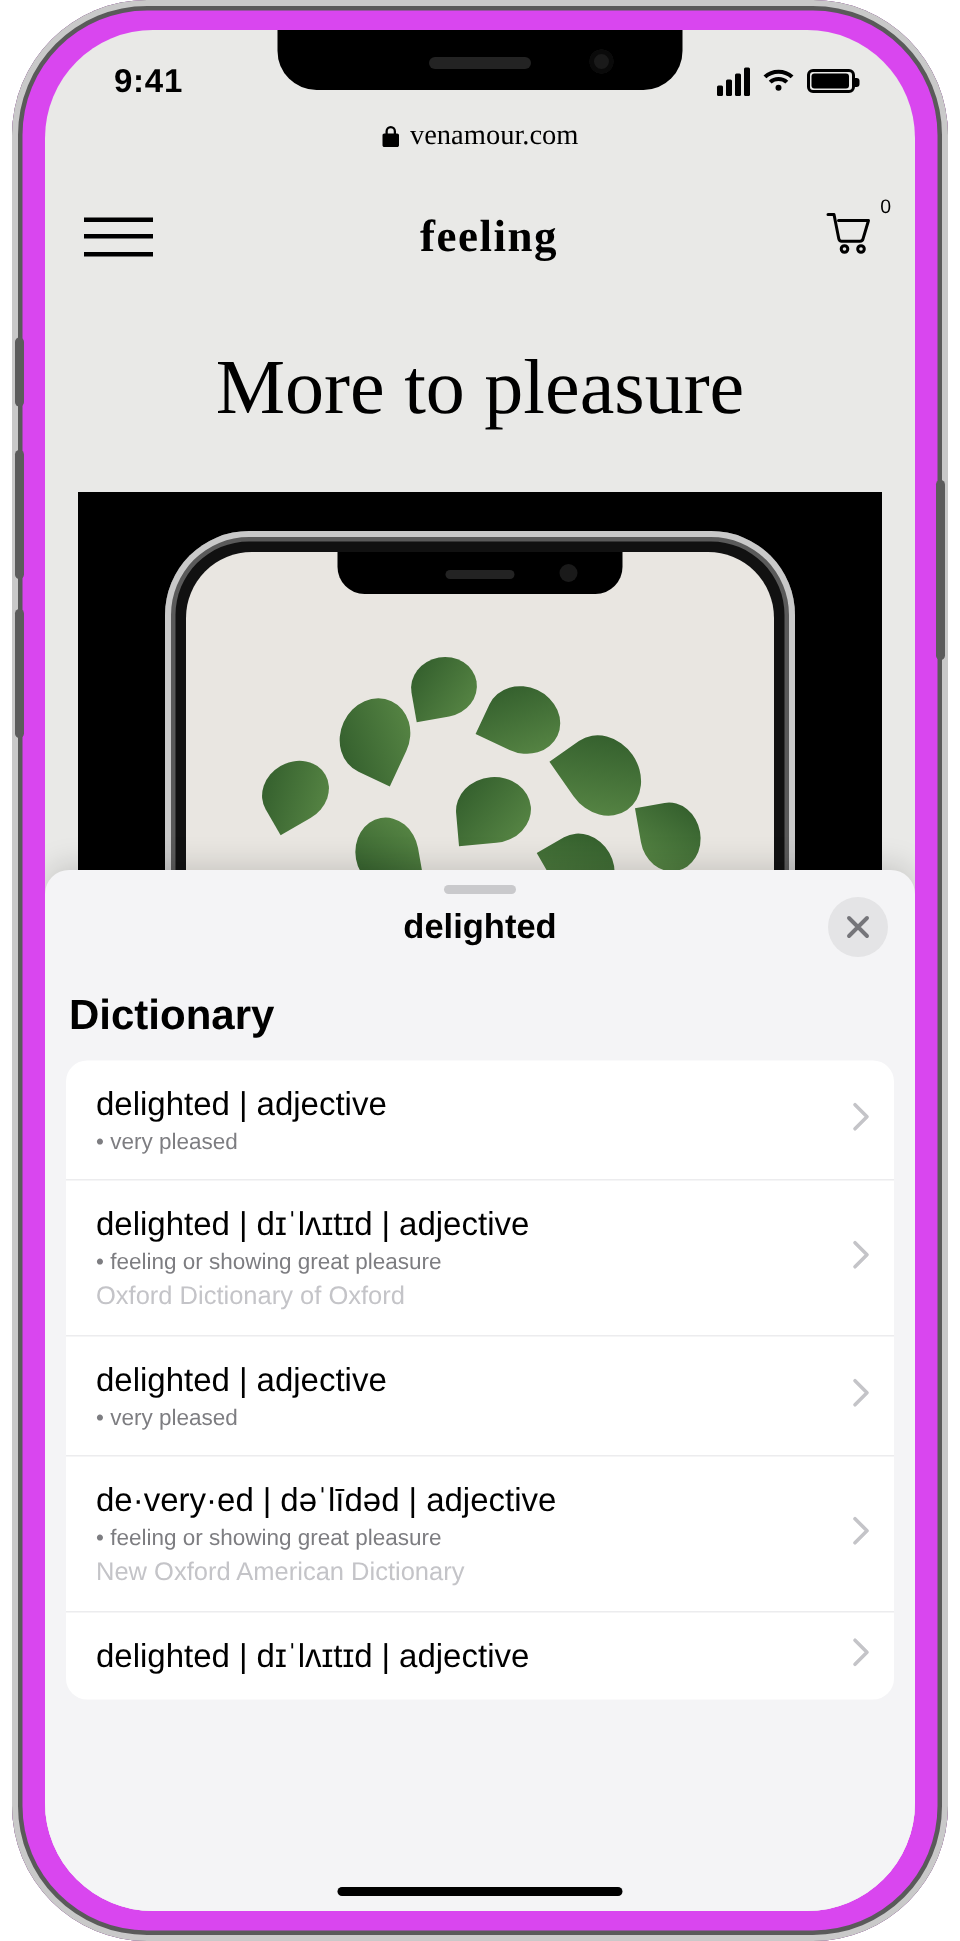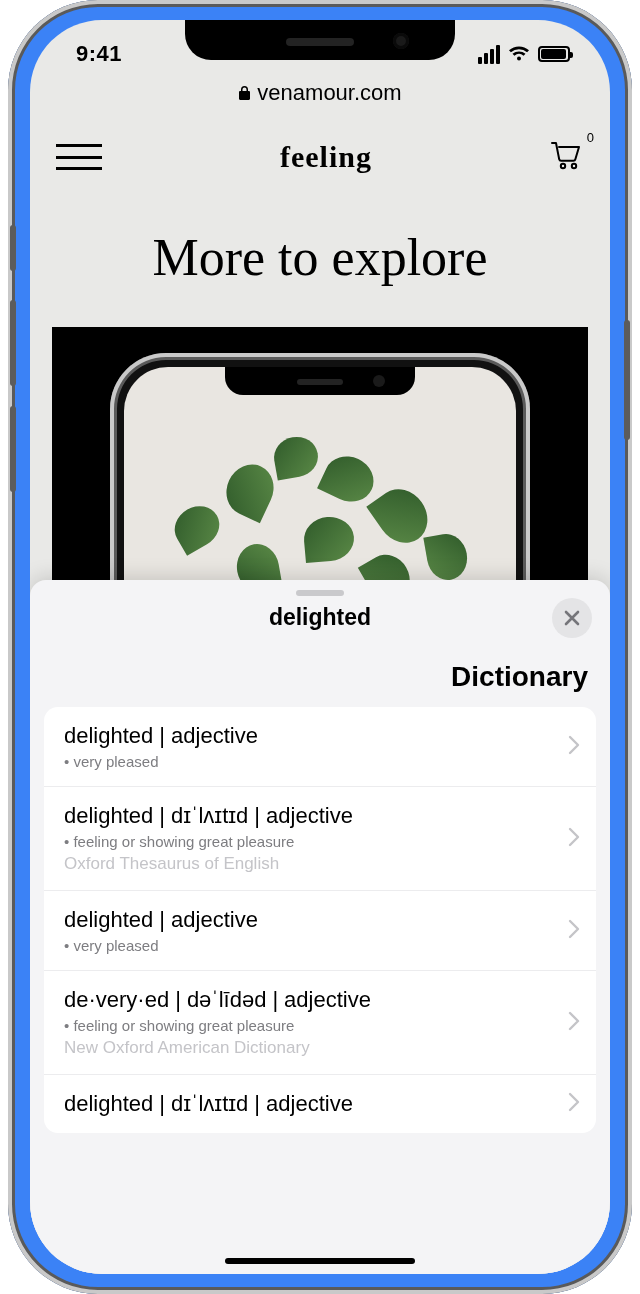--- a/index.html
+++ b/index.html
@@ -2,21 +2,21 @@
 <html><head>
 <meta charset="utf-8">
 <style>
   * { box-sizing: border-box; margin: 0; padding: 0; }
   html, body { width: 640px; height: 1294px; background: #fff; font-family: -apple-system, "Helvetica Neue", Arial, sans-serif; }
   .stage { position: relative; width: 640px; height: 1294px; overflow: hidden; background:#fff; }
 
   
   .chassis {
     position: absolute; left: 8px; top: 0; width: 624px; height: 1294px;
-    background: #3b82f6;
+    background: #d946ef;
     border-radius: 90px;
     box-shadow: inset 0 0 0 4px #c9c9c9, inset 0 0 0 7px #5a5a5a;
   }
   .screen {
     position: absolute; left: 22px; top: 20px; right: 22px; bottom: 20px;
     background: #e9e9e7;
     border-radius: 72px;
     overflow: hidden;
   }
   
@@ -40,21 +40,21 @@
   .sb-right-icons { display:flex; align-items:center; gap:8px; }
   .bars { display:inline-flex; align-items:flex-end; gap:2px; }
   .bars i { width:4px; background:#000; display:block; border-radius:1px; }
   .bars i:nth-child(1){height:7px} .bars i:nth-child(2){height:11px} .bars i:nth-child(3){height:15px} .bars i:nth-child(4){height:19px}
   .wifi svg { display:block; }
   .battery { width:32px; height:16px; border:2px solid #000; border-radius:4px; position:relative; }
   .battery:after { content:""; position:absolute; right:-5px; top:4px; width:3px; height:6px; background:#000; border-radius:0 2px 2px 0; }
   .battery i { position:absolute; left:1px; top:1px; bottom:1px; width:25px; background:#000; border-radius:2px; }
 
   
-  .urlbar { position:absolute; top:60px; left:0; right:0; text-align:center; color:#000; font-size:22px; display:flex; align-items:center; justify-content:center; gap:6px; }
+  .urlbar { position:absolute; top:60px; left:0; right:0; text-align:center; color:#000; font-size:19px; display:flex; align-items:center; justify-content:center; gap:6px;font-family:Liberation Serif, serif; }
   .lock svg{display:block}
 
   
   .page { position:absolute; top:98px; left:0; right:0; bottom:0; background:#e9e9e7; }
   .topnav { display:flex; align-items:center; justify-content:space-between; padding:22px 26px 10px 26px; }
   .hamburger { width:46px; height:26px; display:flex; flex-direction:column; justify-content:space-between; }
   .hamburger span { height:3px; background:#000; width:100%; }
   .brand { font-family: Georgia, "Times New Roman", serif; font-size:30px; letter-spacing:1px; font-weight:700; }
   .cart { position:relative; }
   .cart-badge { position:absolute; top:-10px; right:-10px; font-size:13px; }
@@ -68,21 +68,21 @@
   .inner-notch .cm{position:absolute;top:8px;right:30px;width:12px;height:12px;background:#1a1a1a;border-radius:50%;}
   .foliage { position:absolute; top:60px; left:40px; right:40px; height:260px; }
   .leaf { position:absolute; border-radius:50% 50% 50% 0; background:linear-gradient(135deg,#2f5a2a,#5b8a47); }
 
   
   .sheet { position:absolute; left:0; right:0; bottom:0; top:560px; background:#f4f4f6; border-radius:16px 16px 0 0; box-shadow: 0 -3px 20px rgba(0,0,0,0.15); display:flex; flex-direction:column; }
   .sheet .grabber { width:48px; height:6px; background:#c9c9cc; border-radius:3px; margin:10px auto 6px auto; }
   .sheet-header { position:relative; text-align:center; padding:2px 0 22px 0; }
   .sheet-title { font-size:23px; font-weight:600; color:#000; }
   .close-btn { position:absolute; right:18px; top:-4px; width:40px; height:40px; border-radius:50%; background:#e4e4e6; display:flex; align-items:center; justify-content:center; color:#7a7a7e; }
-  .section-title { font-size:28px; font-weight:700; padding:8px 22px 14px 28px;text-align:right; }
+  .section-title { font-size:28px; font-weight:700; padding:8px 22px 14px 16px; }
   .card { background:#fff; margin:0 14px; border-radius:14px; overflow:hidden; }
   .entry { position:relative; padding:16px 50px 16px 20px; border-bottom:1px solid #ececee; }
   .entry:last-child { border-bottom:none; }
   .entry-head { font-size:22px; color:#000; }
   .entry-head .w { font-weight:400; }
   .entry-head .sep { color:#000; padding:0 6px; font-weight:300; }
   .entry-head .phon, .entry-head .pos { font-weight:300; }
   .entry-def { font-size:15px; color:#7d7d81; margin-top:4px; }
   .entry-src { font-size:17px; color:#c4c4c8; margin-top:4px; font-weight:300; }
   .chev { position:absolute; right:16px; top:50%; transform:translateY(-50%); color:#c4c4c8; }
@@ -147,21 +147,21 @@
           <div class="cart">
             <svg width="34" height="30" viewBox="0 0 34 30">
                 <path d="M2 3h4l3.2 16.2a2 2 0 002 1.6h12.2a2 2 0 001.95-1.55L29 7H9" fill="none" stroke="#000" stroke-width="2" stroke-linecap="round" stroke-linejoin="round"></path>
                 <circle cx="13" cy="26" r="2.2" fill="none" stroke="#000" stroke-width="2"></circle>
                 <circle cx="24" cy="26" r="2.2" fill="none" stroke="#000" stroke-width="2"></circle>
               </svg>
             <span class="cart-badge">0</span>
           </div>
         </div>
 
-        <div class="hero-title">More to explore</div>
+        <div class="hero-title">More to pleasure</div>
 
         <div class="hero-image">
           <div class="inner-phone">
             <div class="inner-screen">
               <div class="inner-notch">
                   <div class="sp"></div>
                   <div class="cm"></div>
                 </div>
               <div class="foliage">
                 <div class="leaf" style="left:10px;top:80px;width:46px;height:40px;transform:rotate(-30deg)"></div>
@@ -194,21 +194,21 @@
             <div class="entry">
               <div class="entry-head"><span class="w">delighted</span><span class="sep">|</span><span class="pos">adjective</span></div>
               <div class="entry-def">• very pleased</div>
               <span class="chev"><svg width="12" height="20" viewBox="0 0 12 20">
                   <path d="M2 2l8 8-8 8" fill="none" stroke="#c4c4c8" stroke-width="2.4" stroke-linecap="round" stroke-linejoin="round"></path>
                 </svg></span>
             </div>
             <div class="entry">
               <div class="entry-head"><span class="w">delighted</span><span class="sep">|</span><span class="phon">dɪˈlʌɪtɪd</span><span class="sep">|</span><span class="pos">adjective</span></div>
               <div class="entry-def">• feeling or showing great pleasure</div>
-              <div class="entry-src">Oxford Thesaurus of English</div>
+              <div class="entry-src">Oxford Dictionary of Oxford</div>
               <span class="chev"><svg width="12" height="20" viewBox="0 0 12 20">
                   <path d="M2 2l8 8-8 8" fill="none" stroke="#c4c4c8" stroke-width="2.4" stroke-linecap="round" stroke-linejoin="round"></path>
                 </svg></span>
             </div>
             <div class="entry">
               <div class="entry-head"><span class="w">delighted</span><span class="sep">|</span><span class="pos">adjective</span></div>
               <div class="entry-def">• very pleased</div>
               <span class="chev"><svg width="12" height="20" viewBox="0 0 12 20">
                   <path d="M2 2l8 8-8 8" fill="none" stroke="#c4c4c8" stroke-width="2.4" stroke-linecap="round" stroke-linejoin="round"></path>
                 </svg></span>

